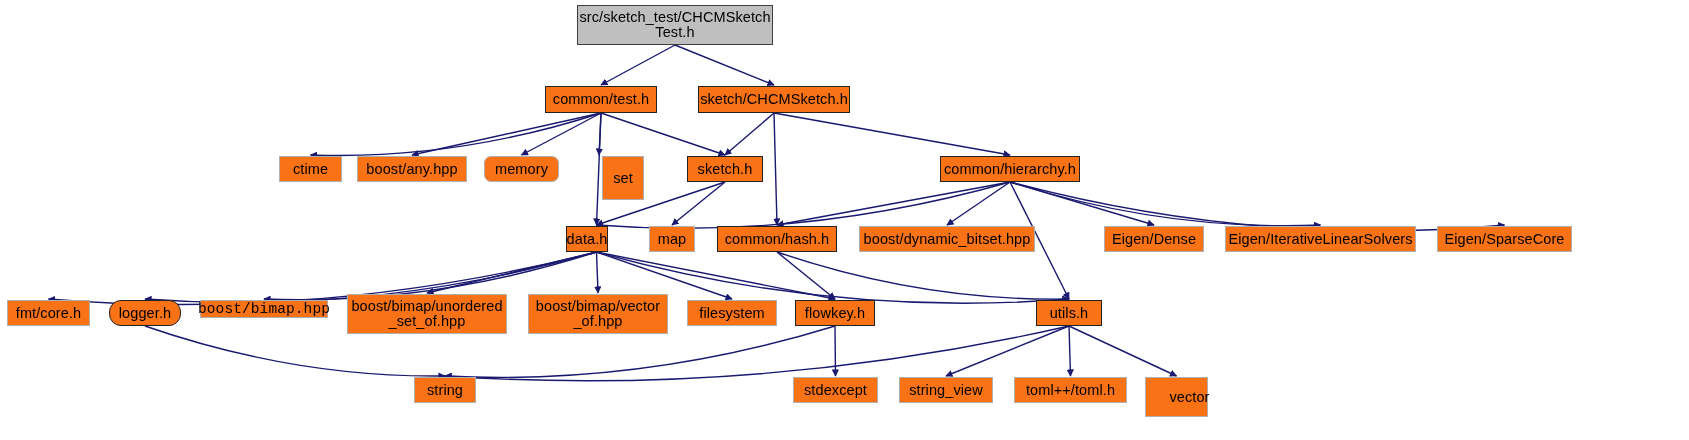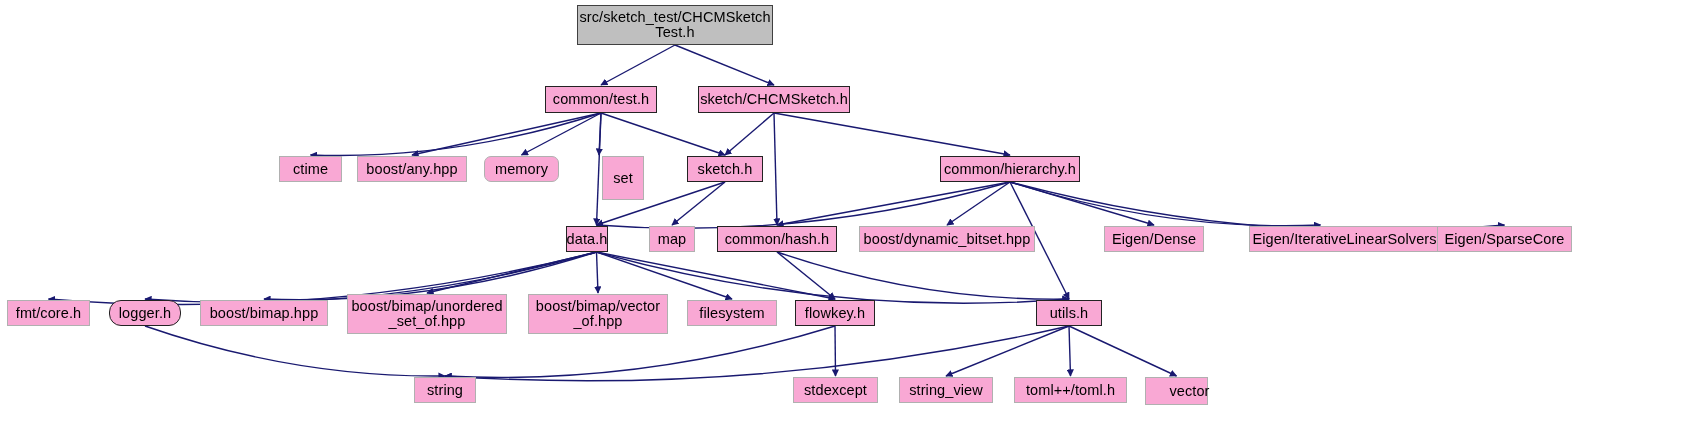--- a/index.html
+++ b/index.html
@@ -13,21 +13,21 @@
     overflow:hidden;
   }
   #edges{position:absolute;left:0;top:0;width:1689px;height:440px;pointer-events:none;}
   .node{
     position:absolute;
     box-sizing:border-box;
     display:flex;
     align-items:center;
     justify-content:center;
     text-align:center;
-    background:#f9a8d4;
+    background:#f97316;
     border:1px solid #b0b0b0;
     color:#000000;
     font-size:14.5px;
     line-height:15px;
     letter-spacing:0.1px;
     white-space:pre-line;
     z-index:2;
   }
   .node.strong{ border:1.6px solid #232323; }
   .node.current{
@@ -95,31 +95,31 @@
       <div class="node" style="left: 357px; top: 156px; width: 110px; height: 26px;"><span class="lbl">boost/any.hpp</span></div>
       <div class="node" style="left: 484px; top: 156px; width: 75px; height: 26px; border-radius: 7px;"><span class="lbl">memory</span></div>
       <div class="node" style="left: 602px; top: 156px; width: 42px; height: 44px;"><span class="lbl">set</span></div>
       <div class="node strong" style="left: 687px; top: 156px; width: 76px; height: 26px;"><span class="lbl">sketch.h</span></div>
       <div class="node strong" style="left: 940px; top: 156px; width: 140px; height: 26px;"><span class="lbl">common/hierarchy.h</span></div>
       <div class="node strong" style="left: 566px; top: 226px; width: 42px; height: 26px;"><span class="lbl">data.h</span></div>
       <div class="node" style="left: 649px; top: 226px; width: 46px; height: 26px;"><span class="lbl">map</span></div>
       <div class="node strong" style="left: 717px; top: 226px; width: 120px; height: 26px;"><span class="lbl">common/hash.h</span></div>
       <div class="node" style="left: 859px; top: 226px; width: 176px; height: 26px;"><span class="lbl">boost/dynamic_bitset.hpp</span></div>
       <div class="node" style="left: 1104px; top: 226px; width: 100px; height: 26px;"><span class="lbl">Eigen/Dense</span></div>
-      <div class="node" style="left: 1225px; top: 226px; width: 191px; height: 26px; margin-left: 24px;"><span class="lbl">Eigen/IterativeLinearSolvers</span></div>
+      <div class="node" style="left: 1225px; top: 226px; width: 191px; height: 26px;"><span class="lbl">Eigen/IterativeLinearSolvers</span></div>
       <div class="node" style="left: 1437px; top: 226px; width: 135px; height: 26px;"><span class="lbl">Eigen/SparseCore</span></div>
       <div class="node" style="left: 7px; top: 300px; width: 83px; height: 26px;"><span class="lbl">fmt/core.h</span></div>
       <div class="node strong" style="left: 109px; top: 300px; width: 72px; height: 26px; border-radius: 12px;"><span class="lbl">logger.h</span></div>
-      <div class="node" style="left: 200px; top: 300px; width: 128px; height: 26px;"><span class="lbl">boost/bimap.hpp</span></div>
+      <div class="node" style="left: 200px; top: 300px; width: 128px; height: 18px; font-family: Liberation Mono, monospace;"><span class="lbl">boost/bimap.hpp</span></div>
       <div class="node" style="left: 347px; top: 294px; width: 160px; height: 40px;"><span class="lbl">boost/bimap/unordered
 _set_of.hpp</span></div>
       <div class="node" style="left: 528px; top: 294px; width: 140px; height: 40px;"><span class="lbl">boost/bimap/vector
 _of.hpp</span></div>
       <div class="node" style="left: 687px; top: 300px; width: 90px; height: 26px;"><span class="lbl">filesystem</span></div>
       <div class="node strong" style="left: 795px; top: 300px; width: 80px; height: 26px;"><span class="lbl">flowkey.h</span></div>
       <div class="node strong" style="left: 1036px; top: 300px; width: 66px; height: 26px;"><span class="lbl">utils.h</span></div>
       <div class="node" style="left: 414px; top: 377px; width: 62px; height: 26px;"><span class="lbl">string</span></div>
       <div class="node" style="left: 793px; top: 377px; width: 85px; height: 26px;"><span class="lbl">stdexcept</span></div>
       <div class="node" style="left: 899px; top: 377px; width: 94px; height: 26px;"><span class="lbl">string_view</span></div>
       <div class="node" style="left: 1014px; top: 377px; width: 113px; height: 26px;"><span class="lbl">toml++/toml.h</span></div>
-      <div class="node" style="left: 1145px; top: 377px; width: 63px; height: 28px; padding-left: 26px;"><span class="lbl">vector</span></div>
+      <div class="node" style="left: 1145px; top: 377px; width: 63px; height: 40px; padding-left: 26px;"><span class="lbl">vector</span></div>
     </div>
 </div>
 
 </body></html>

